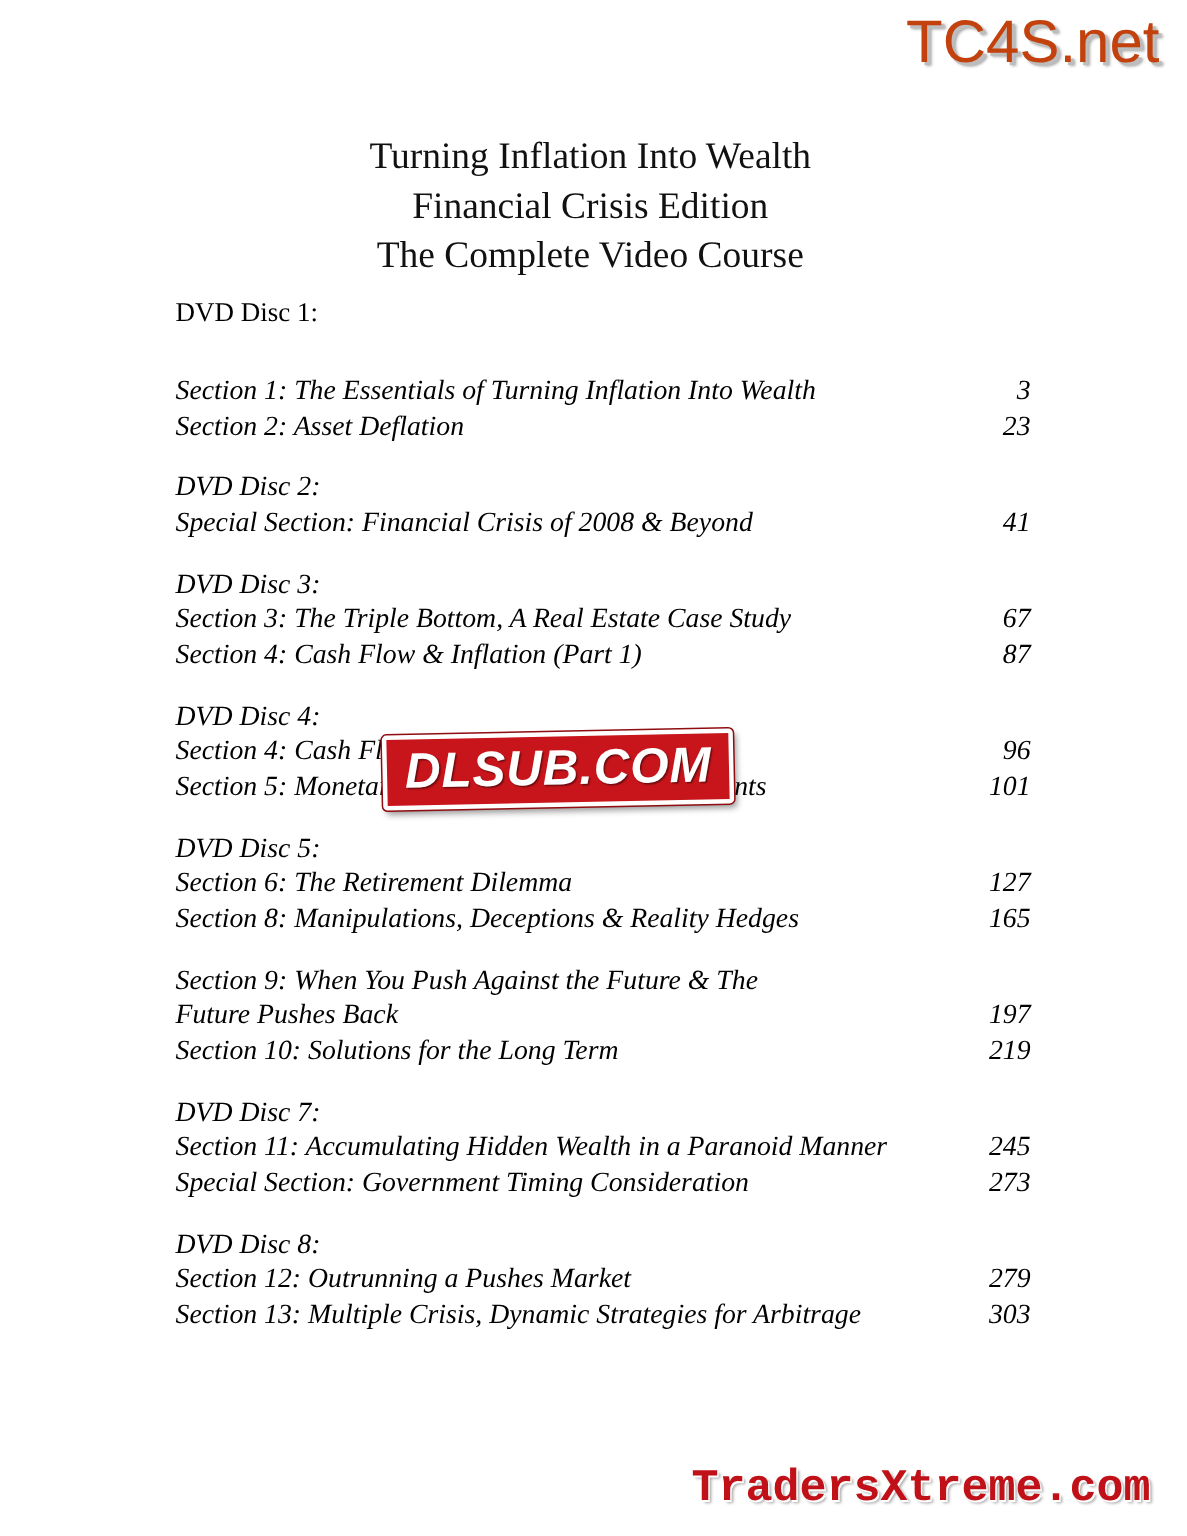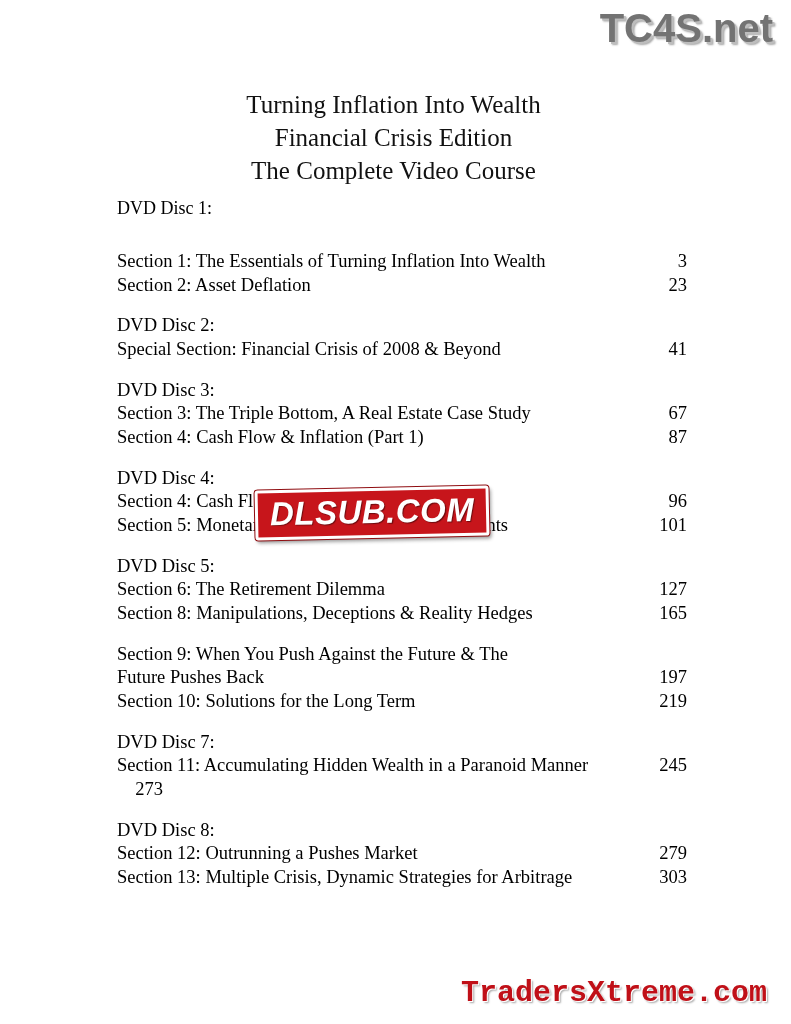--- a/index.html
+++ b/index.html
@@ -15,24 +15,24 @@
     position: relative;
     overflow: hidden;
   }
 
   
   .brand-top {
     position: absolute;
     top: 6px;
     right: 18px;
     font-family: "Liberation Sans", sans-serif;
-    font-weight: bold;
+    font-weight: normal;
     font-size: 40px;
     letter-spacing: 0px;
-    color: #737373;
+    color: #c2410c;
     text-shadow: 2px 2px 0 #bdbdbd, 3px 3px 2px rgba(0,0,0,0.35);
     text-align: right;
   }
 
   
   .title-block {
     position: absolute;
     top: 88px;
     left: 0;
     width: 787px;
@@ -54,20 +54,21 @@
 
   
   .contents {
     position: absolute;
     top: 250px;
     left: 117px;
     width: 570px;
   }
   .group {
     margin-bottom: 17px;
+    font-style: italic;
   }
   .group-head {
     font-size: 18.5px;
     line-height: 1.28;
   }
   .entry {
     display: flex;
     justify-content: space-between;
     align-items: baseline;
     font-size: 18.5px;
@@ -198,20 +199,21 @@
         <span class="page">219</span>
       </div>
     </div>
     <div class="group">
       <div class="group-head">DVD Disc 7:</div>
       <div class="entry">
         <span class="label">Section 11: Accumulating Hidden Wealth in a Paranoid Manner</span>
         <span class="page">245</span>
       </div>
       <div class="entry">
+        <span class="label">Special Section: Government Timing Consideration</span>
         <span class="page">273</span>
       </div>
     </div>
     <div class="group">
       <div class="group-head">DVD Disc 8:</div>
       <div class="entry">
         <span class="label">Section 12: Outrunning a Pushes Market</span>
         <span class="page">279</span>
       </div>
       <div class="entry">

